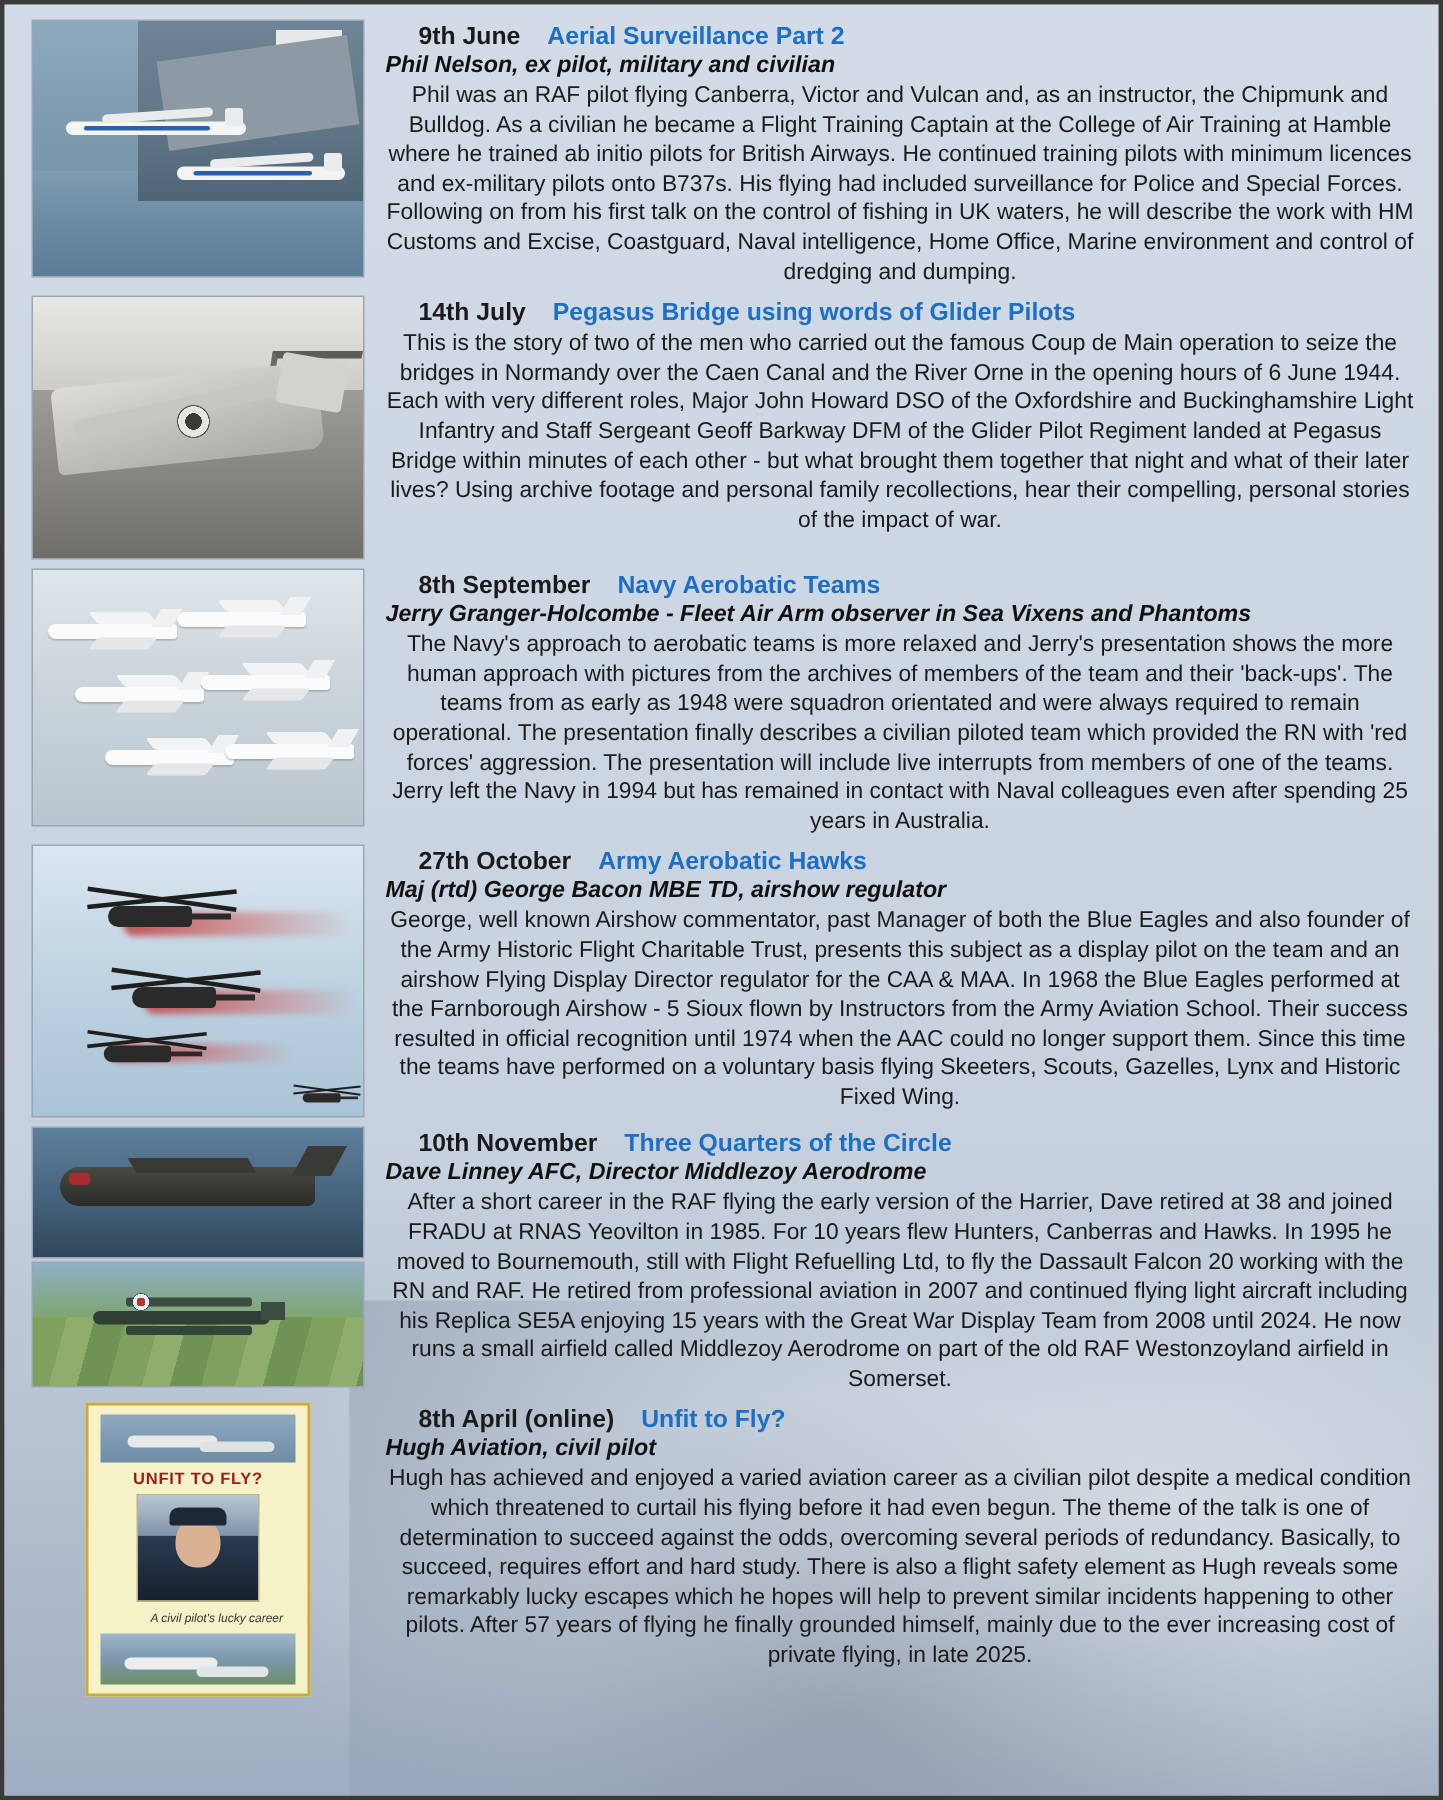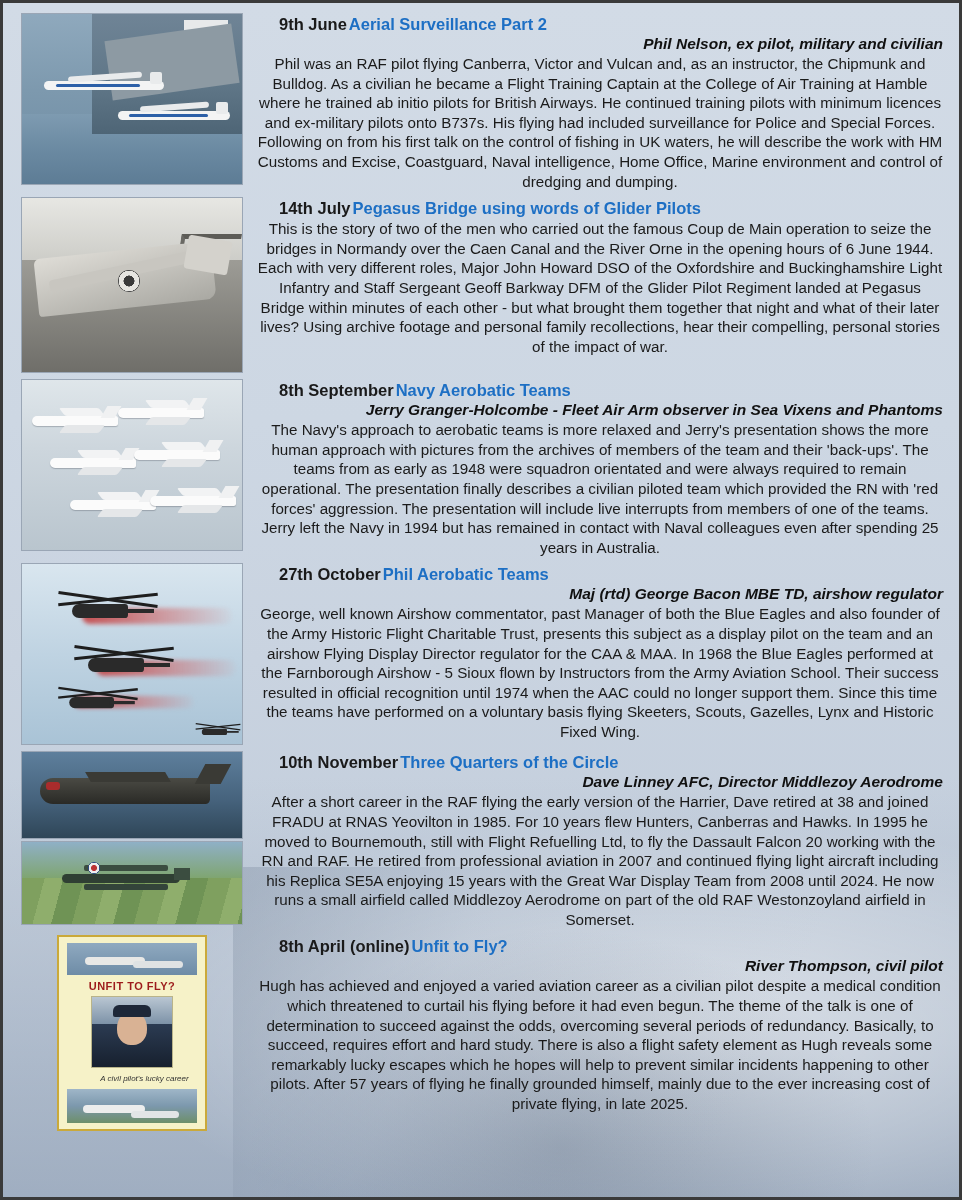--- a/index.html
+++ b/index.html
@@ -73,30 +73,29 @@
     white-space: nowrap;
   }
   .headline .date {
     font-weight: bold;
     color: #1a1a1a;
     margin-left: 22px;
   }
   .headline .title {
     font-weight: bold;
     color: #1d6fc4;
-    margin-left: 2px;
+    margin-left: 18px;
   }
   .speaker {
     font-size: 15.5px;
     line-height: 18px;
     font-weight: bold;
     font-style: italic;
     color: #111;
     margin-bottom: 1px;
-    text-align: right;
   }
   .body {
     font-size: 15.2px;
     line-height: 19.6px;
     color: #1b1b1b;
     text-align: center;
   }
 
   
   .img1 { height: 172px; background: linear-gradient(180deg,#8fa9bd 0%, #7d99ae 45%, #6d8ba3 100%); }
@@ -453,21 +452,21 @@
           <div class="heli" style="left:150px; top:152px; transform:scale(0.45);">
               <div class="hrotor"></div>
               <div class="hrotor2"></div>
               <div class="hbody"></div>
               <div class="hboom"></div>
             </div>
         </div>
       </div>
       <div class="text-col">
         <div class="headline">
-          <span class="date">27th October</span><span class="title">Phil Aerobatic Teams</span>
+          <span class="date">27th October</span><span class="title">Army Aerobatic Hawks</span>
         </div>
         <div class="speaker">Maj (rtd) George Bacon MBE TD, airshow regulator</div>
         <div class="body">George, well known Airshow commentator, past Manager of both the Blue Eagles and also founder of the Army Historic Flight Charitable Trust, presents this subject as a display pilot on the team and an airshow Flying Display Director regulator for the CAA &amp; MAA. In 1968 the Blue Eagles performed at the Farnborough Airshow - 5 Sioux flown by Instructors from the Army Aviation School. Their success resulted in official recognition until 1974 when the AAC could no longer support them. Since this time the teams have performed on a voluntary basis flying Skeeters, Scouts, Gazelles, Lynx and Historic Fixed Wing.</div>
       </div>
     </div>
 
     <div class="entry">
       <div class="thumb-col">
         <div class="thumb img5a">
           <div class="harrier"></div>
@@ -513,19 +512,19 @@
                 <div class="b-plane"></div>
                 <div class="b-plane2"></div>
               </div>
           </div>
         </div>
       </div>
       <div class="text-col">
         <div class="headline">
           <span class="date">8th April (online)</span><span class="title">Unfit to Fly?</span>
         </div>
-        <div class="speaker">River Thompson, civil pilot</div>
+        <div class="speaker">Hugh Aviation, civil pilot</div>
         <div class="body">Hugh has achieved and enjoyed a varied aviation career as a civilian pilot despite a medical condition which threatened to curtail his flying before it had even begun. The theme of the talk is one of determination to succeed against the odds, overcoming several periods of redundancy. Basically, to succeed, requires effort and hard study. There is also a flight safety element as Hugh reveals some remarkably lucky escapes which he hopes will help to prevent similar incidents happening to other pilots. After 57 years of flying he finally grounded himself, mainly due to the ever increasing cost of private flying, in late 2025.</div>
       </div>
     </div>
 
   </div>
 </div>
 
 </body></html>

